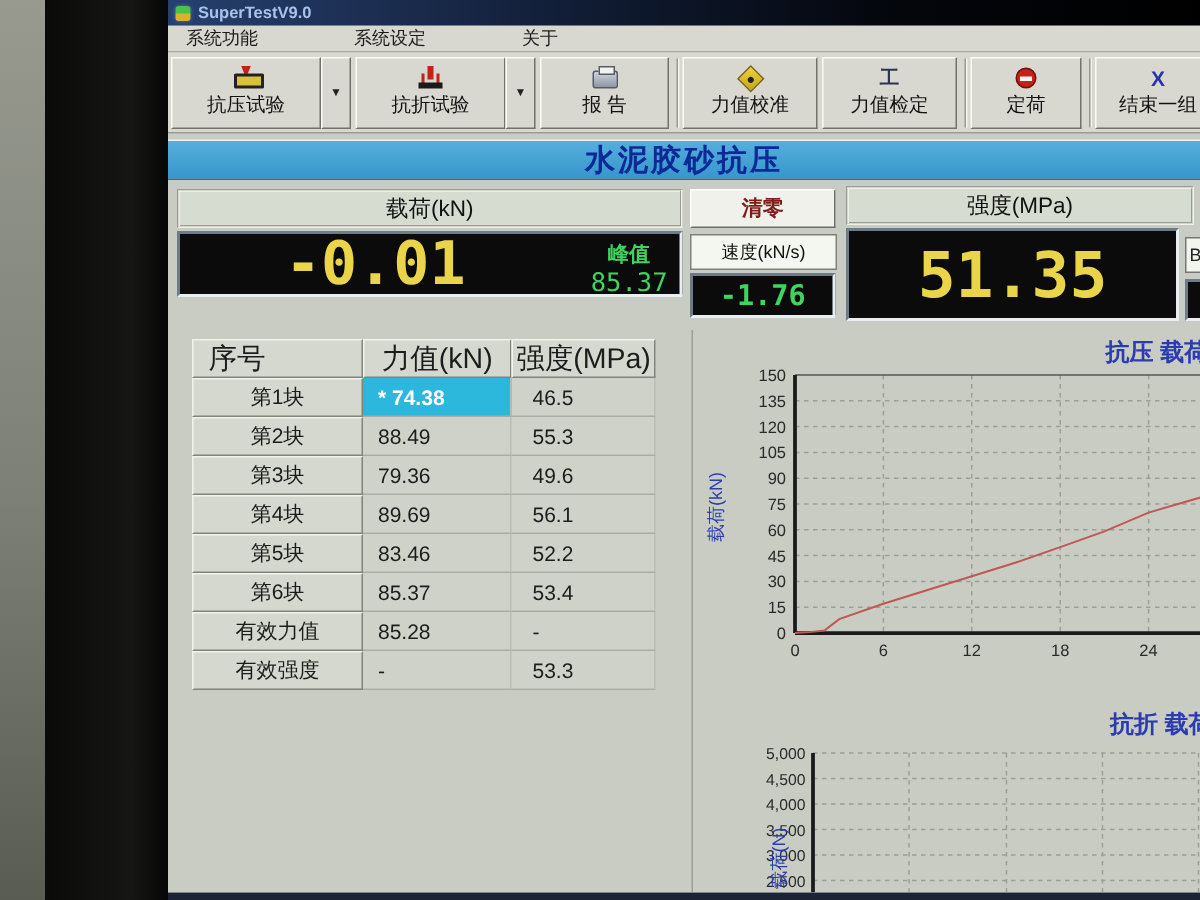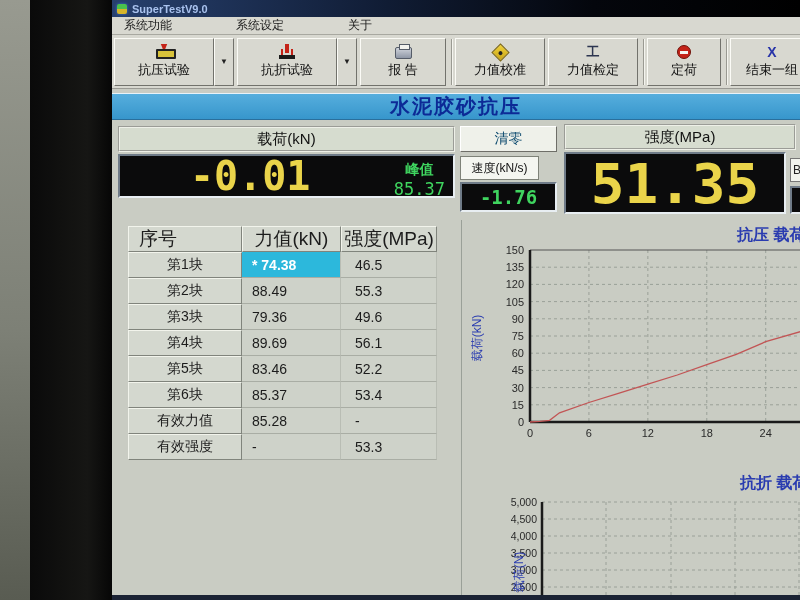--- a/index.html
+++ b/index.html
@@ -93,32 +93,32 @@
   #load-header     { left:6px;  top:6px;  width:337px; height:26px; }
   #load-display    { left:6px;  top:34px; width:337px; height:44px;
                      display:flex; align-items:center; }
   #load-value      { color:#ead44a; font-size:40px; margin-left:70px; }
   #peak-block      { position:absolute; right:8px; top:5px; text-align:center; color:#3fd45f; }
   #peak-label      { font-size:14px; font-weight:bold; }
   #peak-value      { font-size:17px; font-family:"DejaVu Sans Mono", monospace; }
 
   #clear-button    { position:absolute; left:348px; top:6px; width:97px; height:26px;
       background:#eff1ea; border:1px solid; border-color:#ffffff #6e6e68 #6e6e68 #ffffff;
-      display:flex; align-items:center; justify-content:center; font-size:14px; color:#0c4a6e; }
-  #speed-label     { position:absolute; left:348px; top:36px; width:79px; height:24px;
+      display:flex; align-items:center; justify-content:center; font-size:14px; color:#7f1d1d;font-weight:bold; }
+  #speed-label     { position:absolute; left:348px; top:36px; width:98px; height:24px;
       background:#f4f6f0; border:1px solid #7e8278;
       display:flex; align-items:center; justify-content:center; font-size:12px; color:#111; }
   #speed-value     { left:348px; top:62px; width:97px; height:30px;
       display:flex; align-items:center; justify-content:center;
       color:#3fd45f; font-size:19px; }
 
   #strength-header  { left:452px; top:4px; width:232px; height:26px; }
   #strength-display { left:452px; top:32px; width:222px; height:62px;
       display:flex; align-items:center; justify-content:center; }
-  #strength-value   { color:#ead44a; font-size:56px; }
+  #strength-value   { color:#ead44a; font-size:42px; }
   #partial-button   { position:absolute; left:678px; top:38px; width:14px; height:24px;
       background:#f2f4ee; border:1px solid #777; font-size:12px; color:#222;
       display:flex; align-items:center; padding-left:2px; overflow:hidden; }
   #partial-display  { left:678px; top:66px; width:14px; height:28px; }
 
   
   #results-table { position:absolute; left:16px; top:106px; width:309px;
       border-collapse:collapse; font-size:14px; color:#1c1c1c;
       background:#ced2c9; }
   #results-table .c1 { width:114px; }

